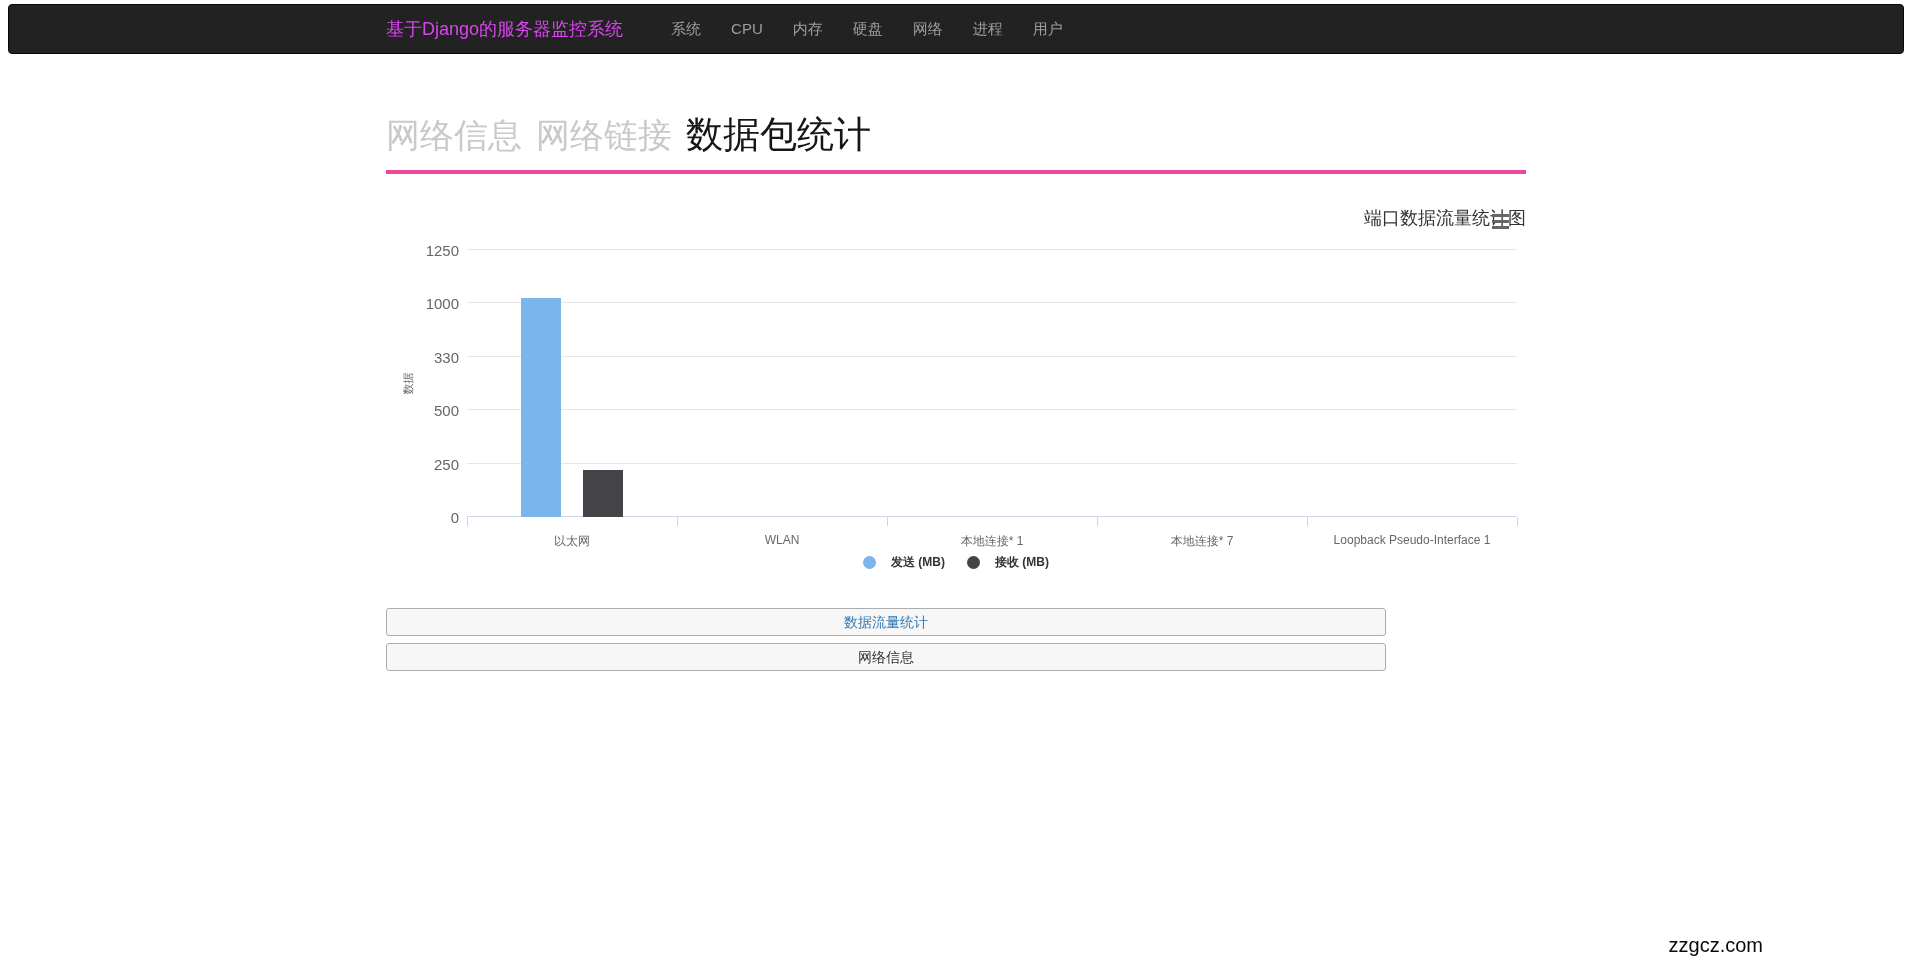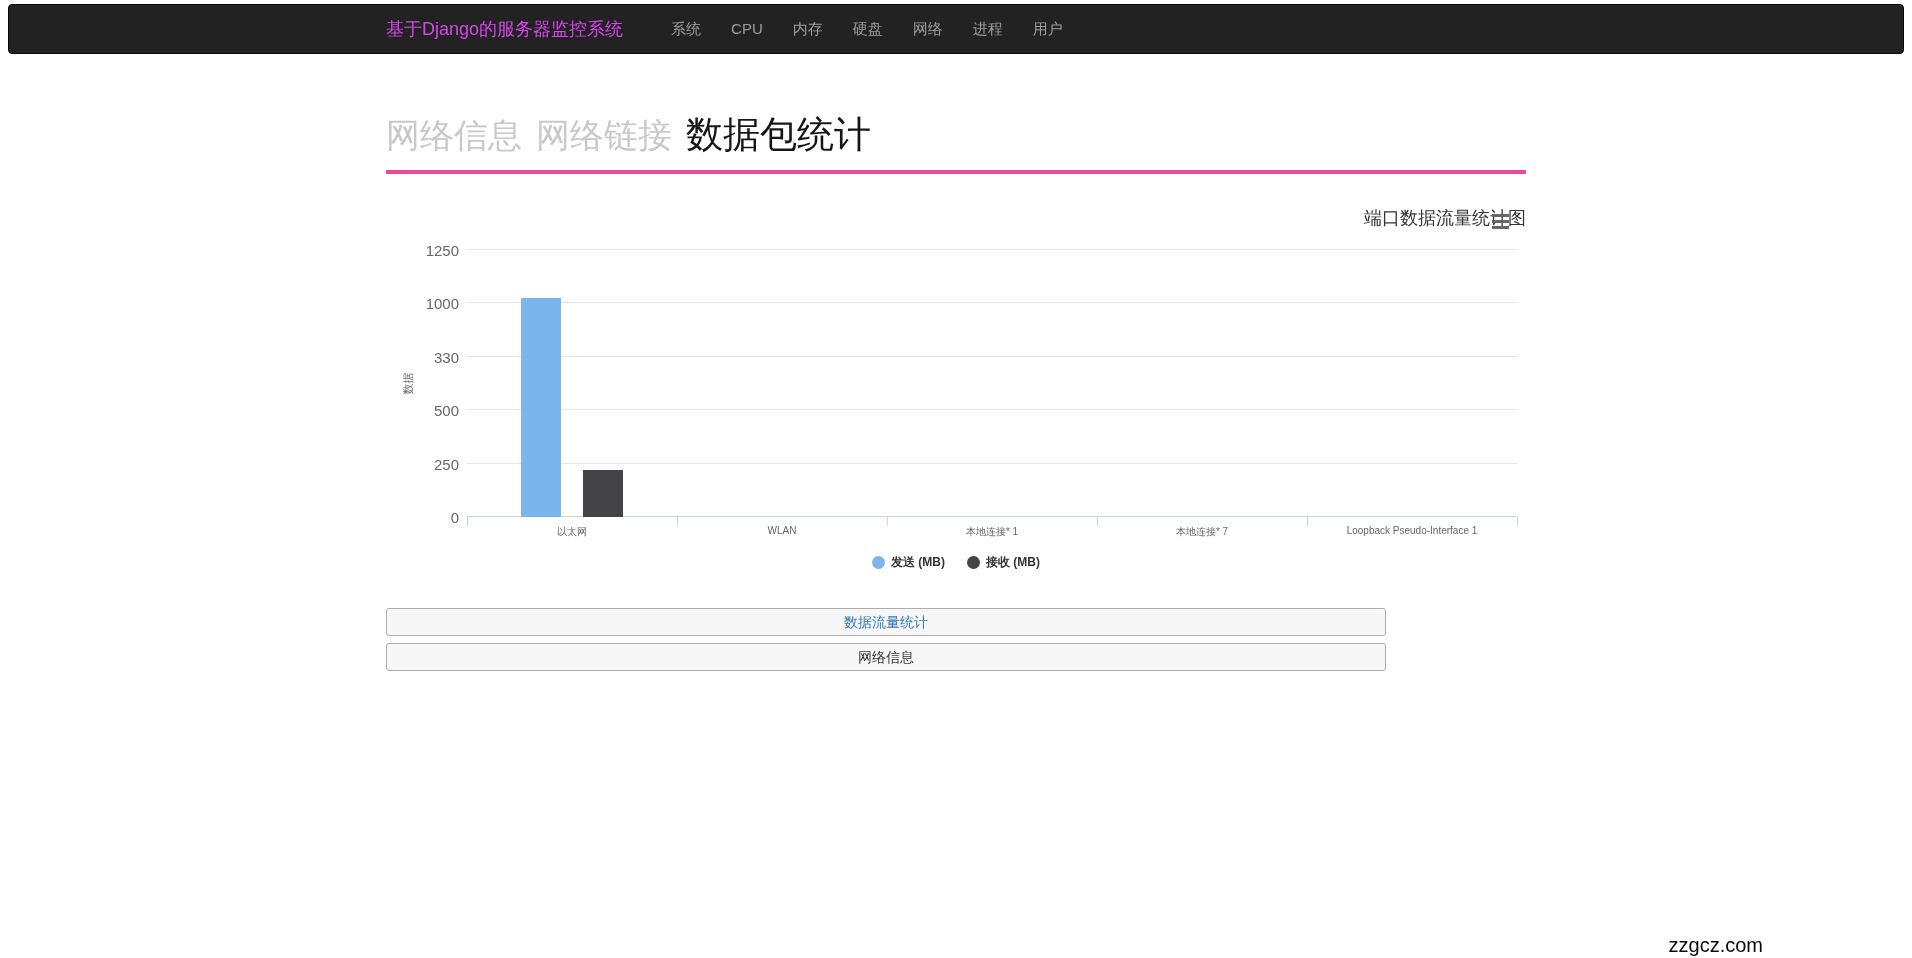--- a/index.html
+++ b/index.html
@@ -78,29 +78,29 @@
     flex: 1 1 0; display: flex; align-items: flex-end; justify-content: center;
     gap: 22px; height: 100%;
   }
   .bar { width: 40px; }
 
   .x-labels {
     position: absolute; left: 81px; right: 9px; top: 343px;
     display: flex;
   }
   .x-labels .xlab {
-    flex: 1 1 0; text-align: center; font-size: 10px; color: #666;
-    white-space: nowrap; overflow: visible;
+    flex: 1 1 0; text-align: center; font-size: 12px; color: #666;
+    white-space: nowrap; overflow: visible; margin-top: 8px;
   }
 
   .legend {
     position: absolute; top: 372px; left: 0; right: 0;
     display: flex; justify-content: center; gap: 22px; align-items: center;
   }
-  .legend-item { display: flex; align-items: center; gap: 6px; cursor: pointer; }
+  .legend-item { display: flex; align-items: center; gap: 15px; cursor: pointer; }
   .legend-marker { width: 13px; height: 13px; border-radius: 50%; }
   .legend-label { font-size: 12px; font-weight: bold; color: #333; }
 
   
   .btn-row {
     margin-top: 26px; display: flex; justify-content: flex-end;
     gap: 7px; padding-right: 140px; flex-direction: column;
   }
   .btn {
     font-family: inherit; font-size: 14px; line-height: 1;

